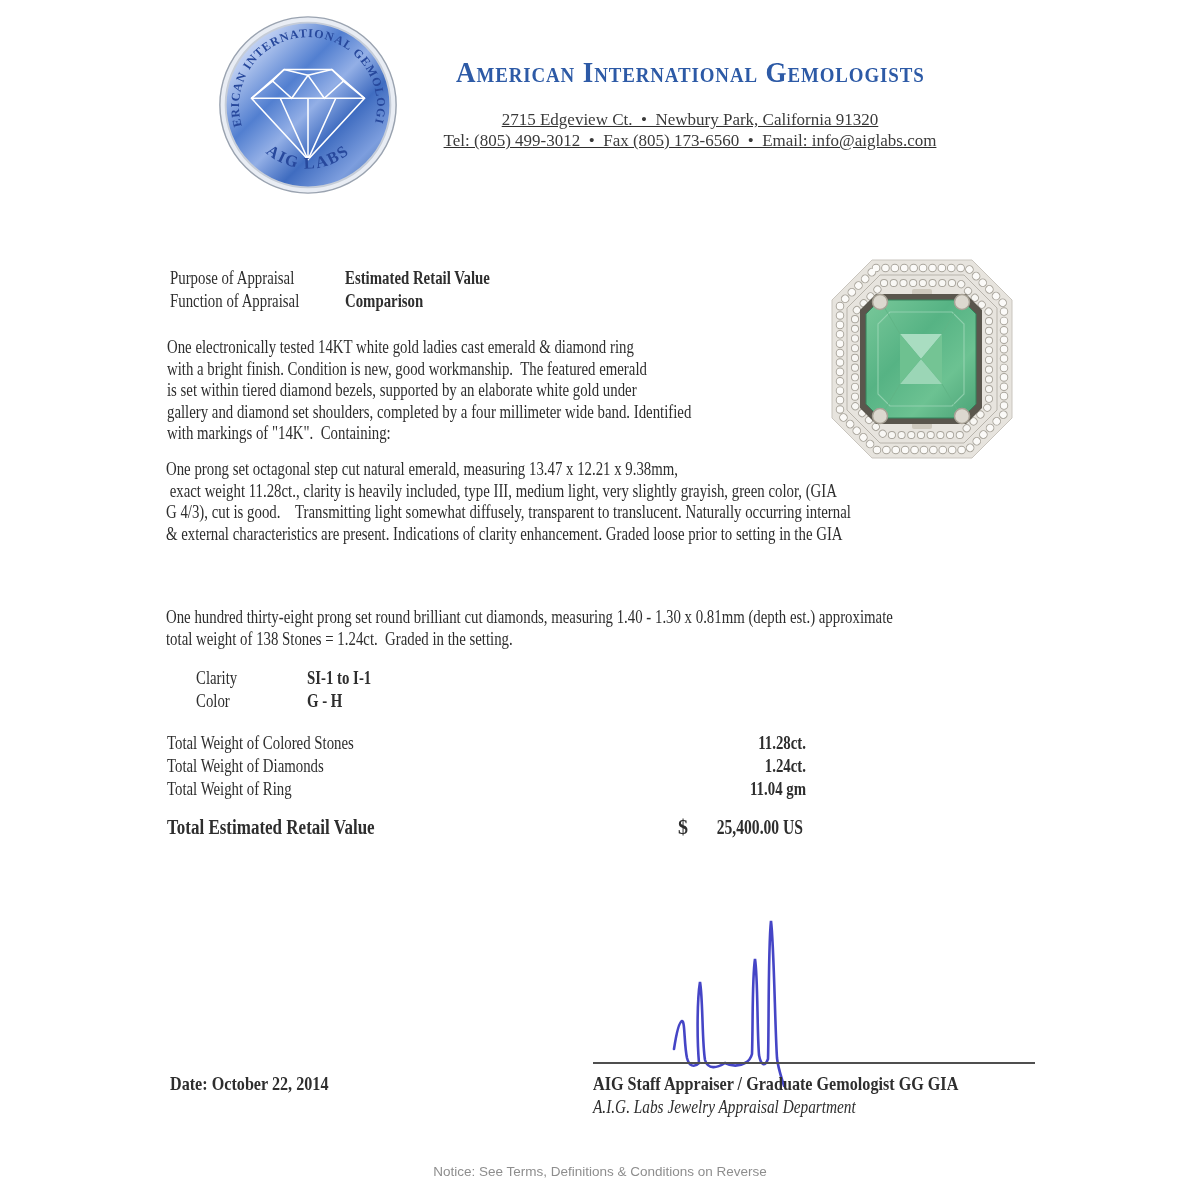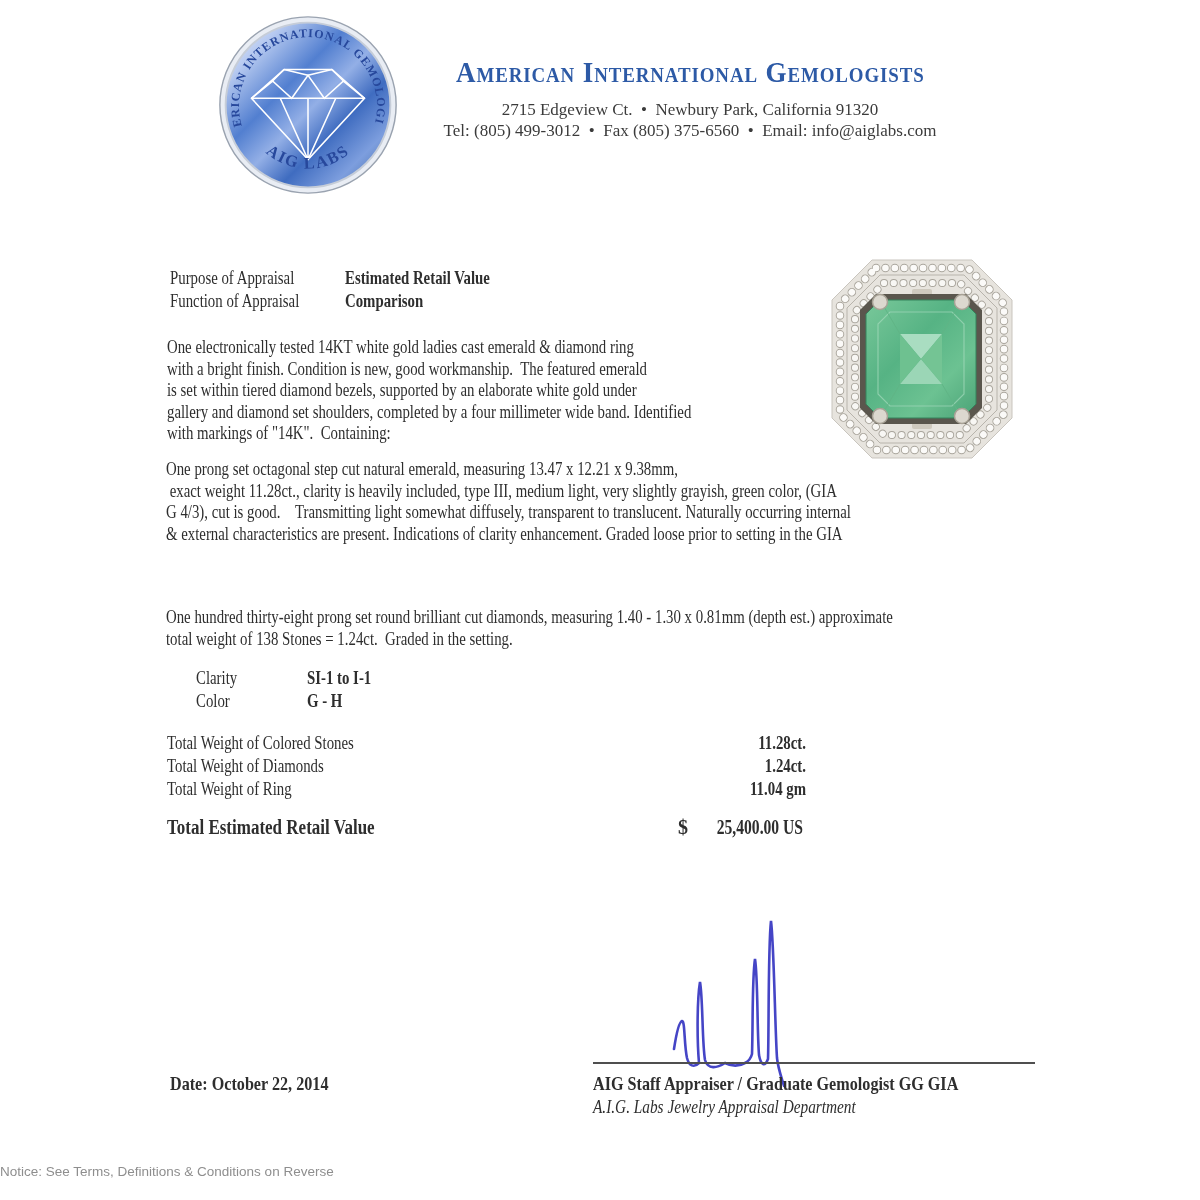--- a/index.html
+++ b/index.html
@@ -23,28 +23,28 @@
   .org-title {
     font-size:30px; font-weight:600; font-variant:small-caps;
     letter-spacing:1px; color:#2d5aa6; line-height:36px;
     display:inline-block; transform:scaleX(0.9); transform-origin:50% 0;
   }
   .report-subtitle {
     font-size:26px; font-weight:bold; color:#4b4b4b; line-height:31px;
     display:inline-block; transform:scaleX(0.9); transform-origin:50% 0; white-space:pre;
   }
   .addr { font-size:17px; color:#3b3b3b; line-height:21px; white-space:pre; }
-  .addr-wrap { margin-top:9px; }
+  .addr-wrap { margin-top:19px;text-decoration:underline; }
 
   .sig-line { left:593px; top:1062px; width:442px; height:2px; background:#4f4f4f; }
   .date-line { left:170px; top:1073px; font-size:19px; }
   .appraiser { left:593px; top:1073px; font-size:19px; }
   .dept { left:593px; top:1097px; font-size:18px; font-style:italic; }
   .notice {
-    left:0; top:1164px; width:1200px; text-align:left;
+    left:0; top:1164px; width:1200px; text-align:center;
     font-family:"Liberation Sans", sans-serif; font-size:13.5px; color:#8e8e8e;
   }
 </style>
 </head>
 <body>
 
 <div class="abs" style="left:214px; top:14px; width:188px; height:182px;">
   <svg width="188" height="182" viewBox="0 0 190 190">
     <defs>
       <linearGradient id="lgBlue" x1="0" y1="0" x2="1" y2="1">
@@ -76,21 +76,21 @@
     </text>
   </svg>
 </div>
 
 <div class="abs header-text">
   <div>
     <span class="org-title">American International Gemologists</span>
   </div>
   <div class="addr-wrap">
     <div class="addr">2715 Edgeview Ct.  •  Newbury Park, California 91320</div>
-    <div class="addr">Tel: (805) 499-3012  •  Fax (805) 375-6560  •  Email: info@aiglabs.com</div>
+    <div class="addr">Tel: (805) 499-3012  •  Fax (805) 173-6560  •  Email: info@aiglabs.com</div>
   </div>
 </div>
 
 <div class="abs cond" style="left:170px; top:266px;">
   <div class="row23">Purpose of Appraisal</div>
   <div class="row23">Function of Appraisal</div>
 </div>
 <div class="abs cond b" style="left:345px; top:266px;">
   <div class="row23">Estimated Retail Value</div>
   <div class="row23">Comparison</div>

